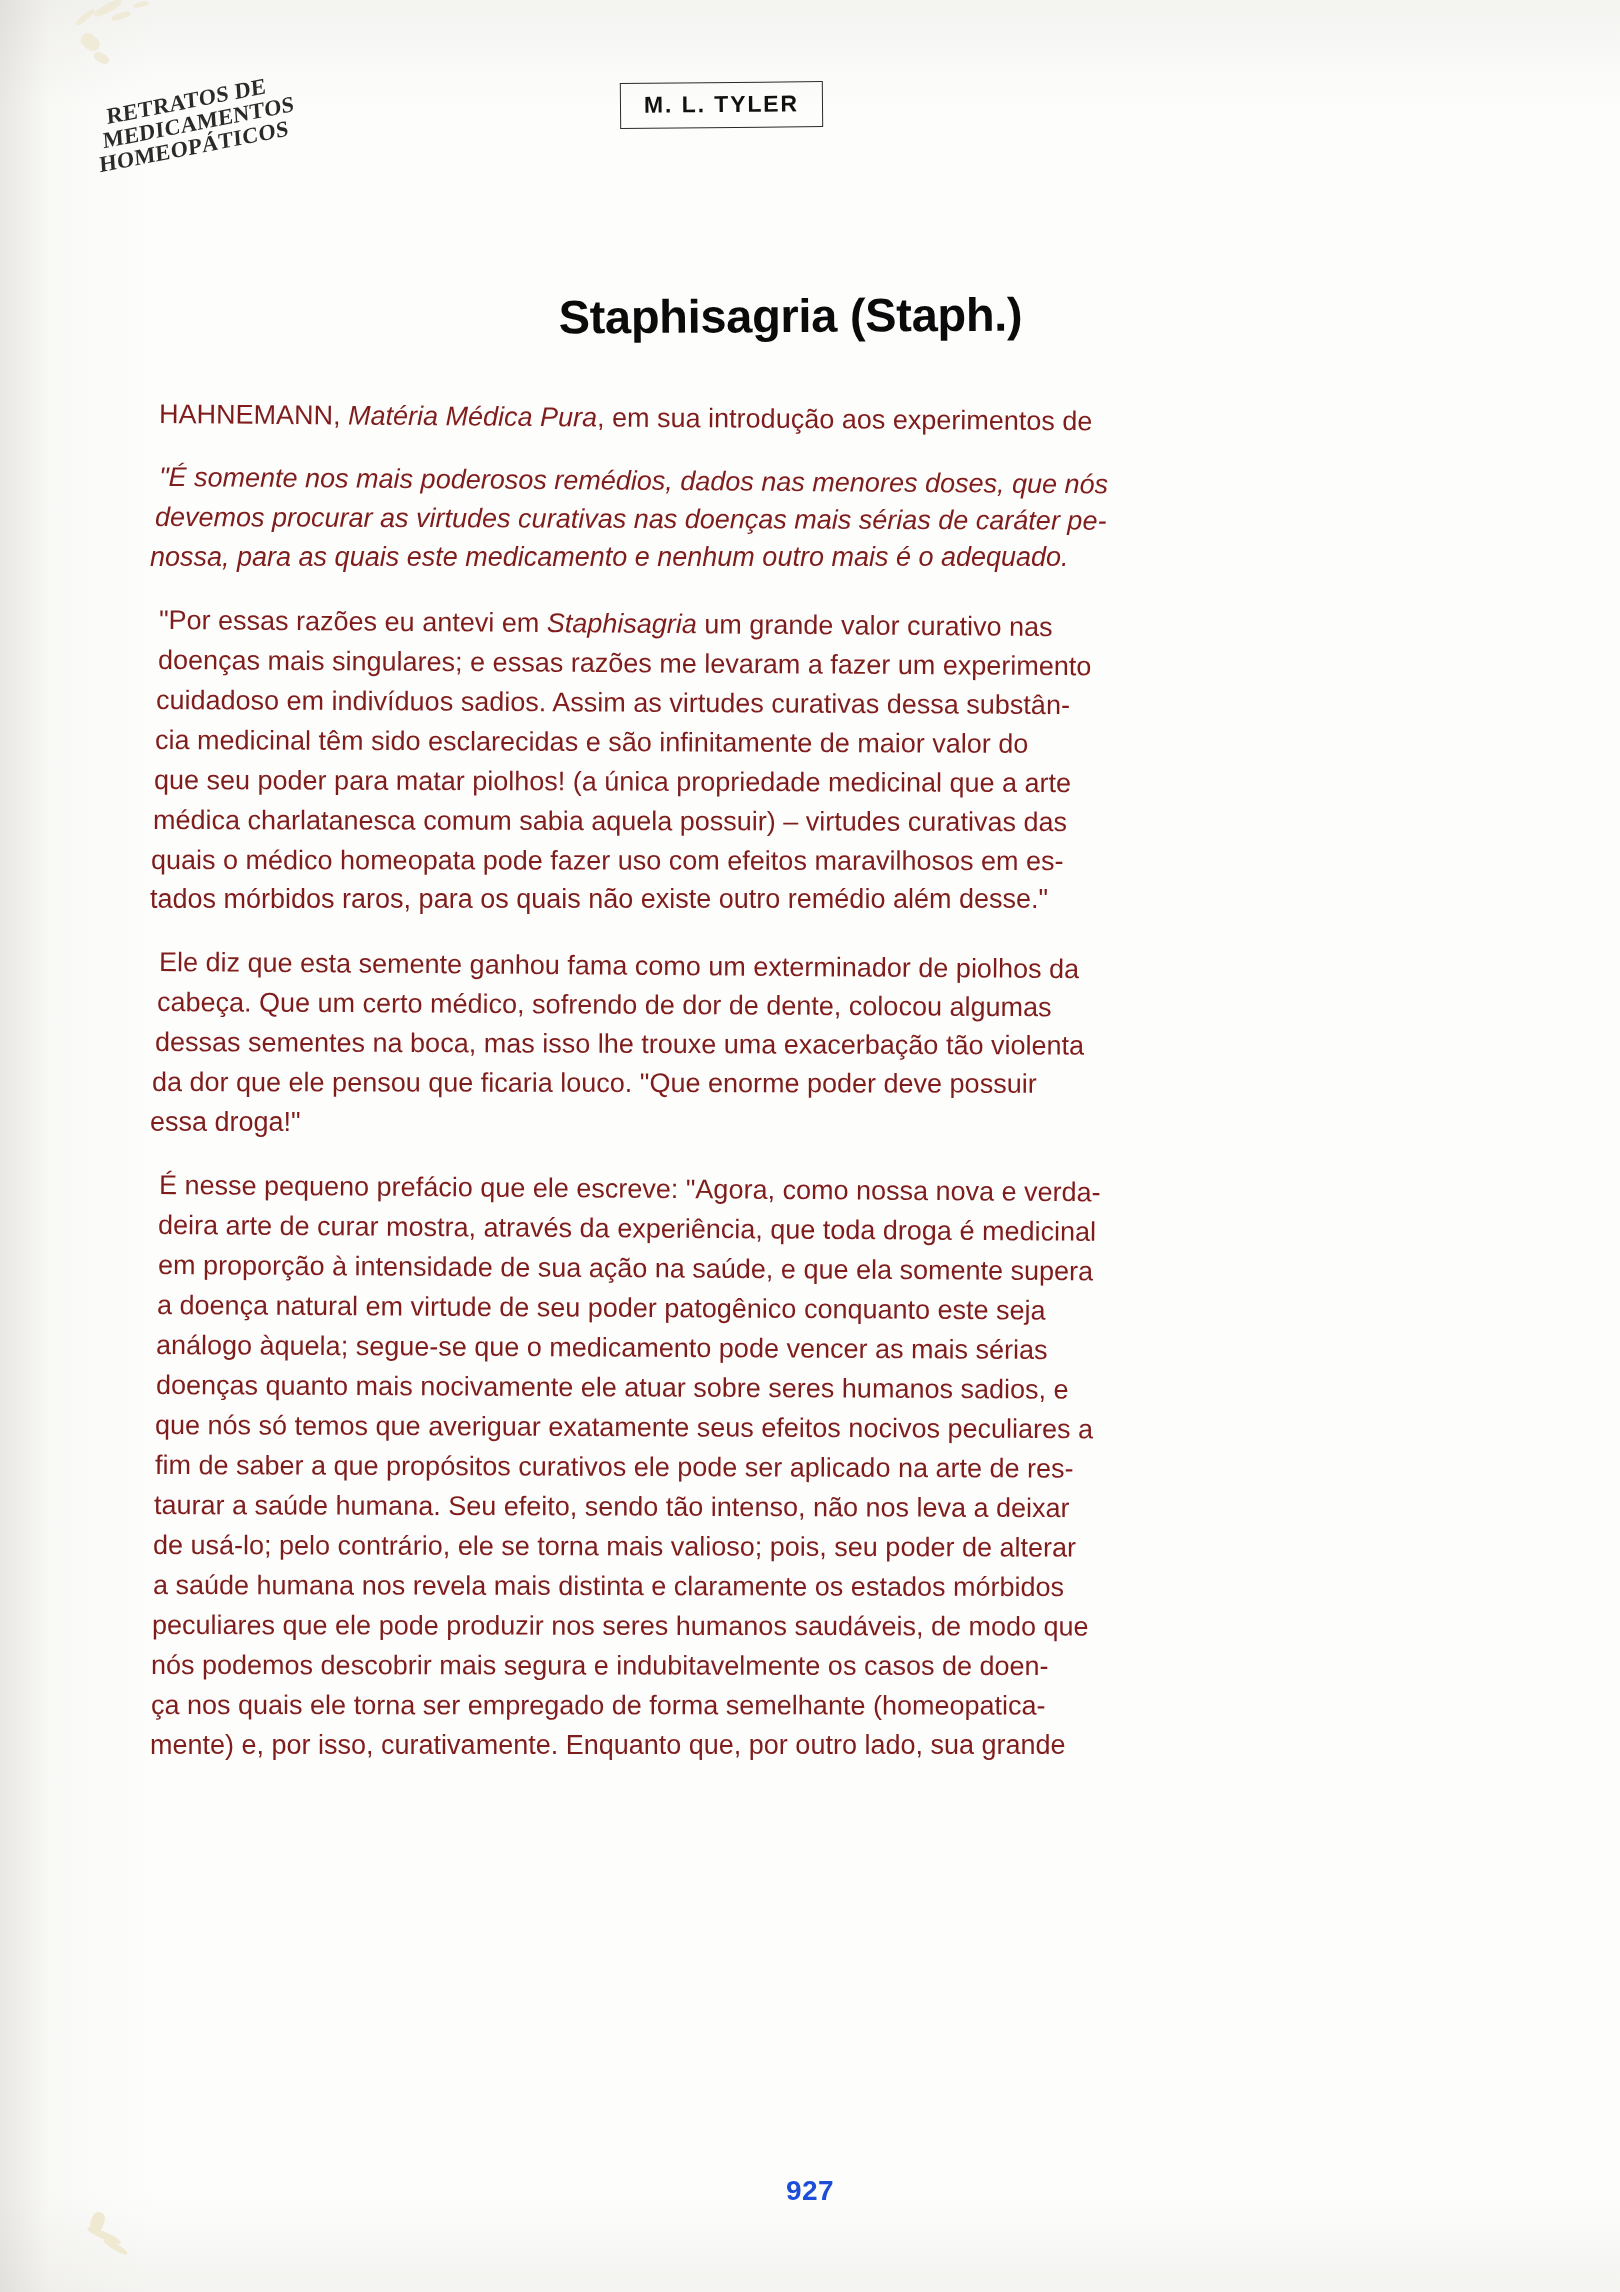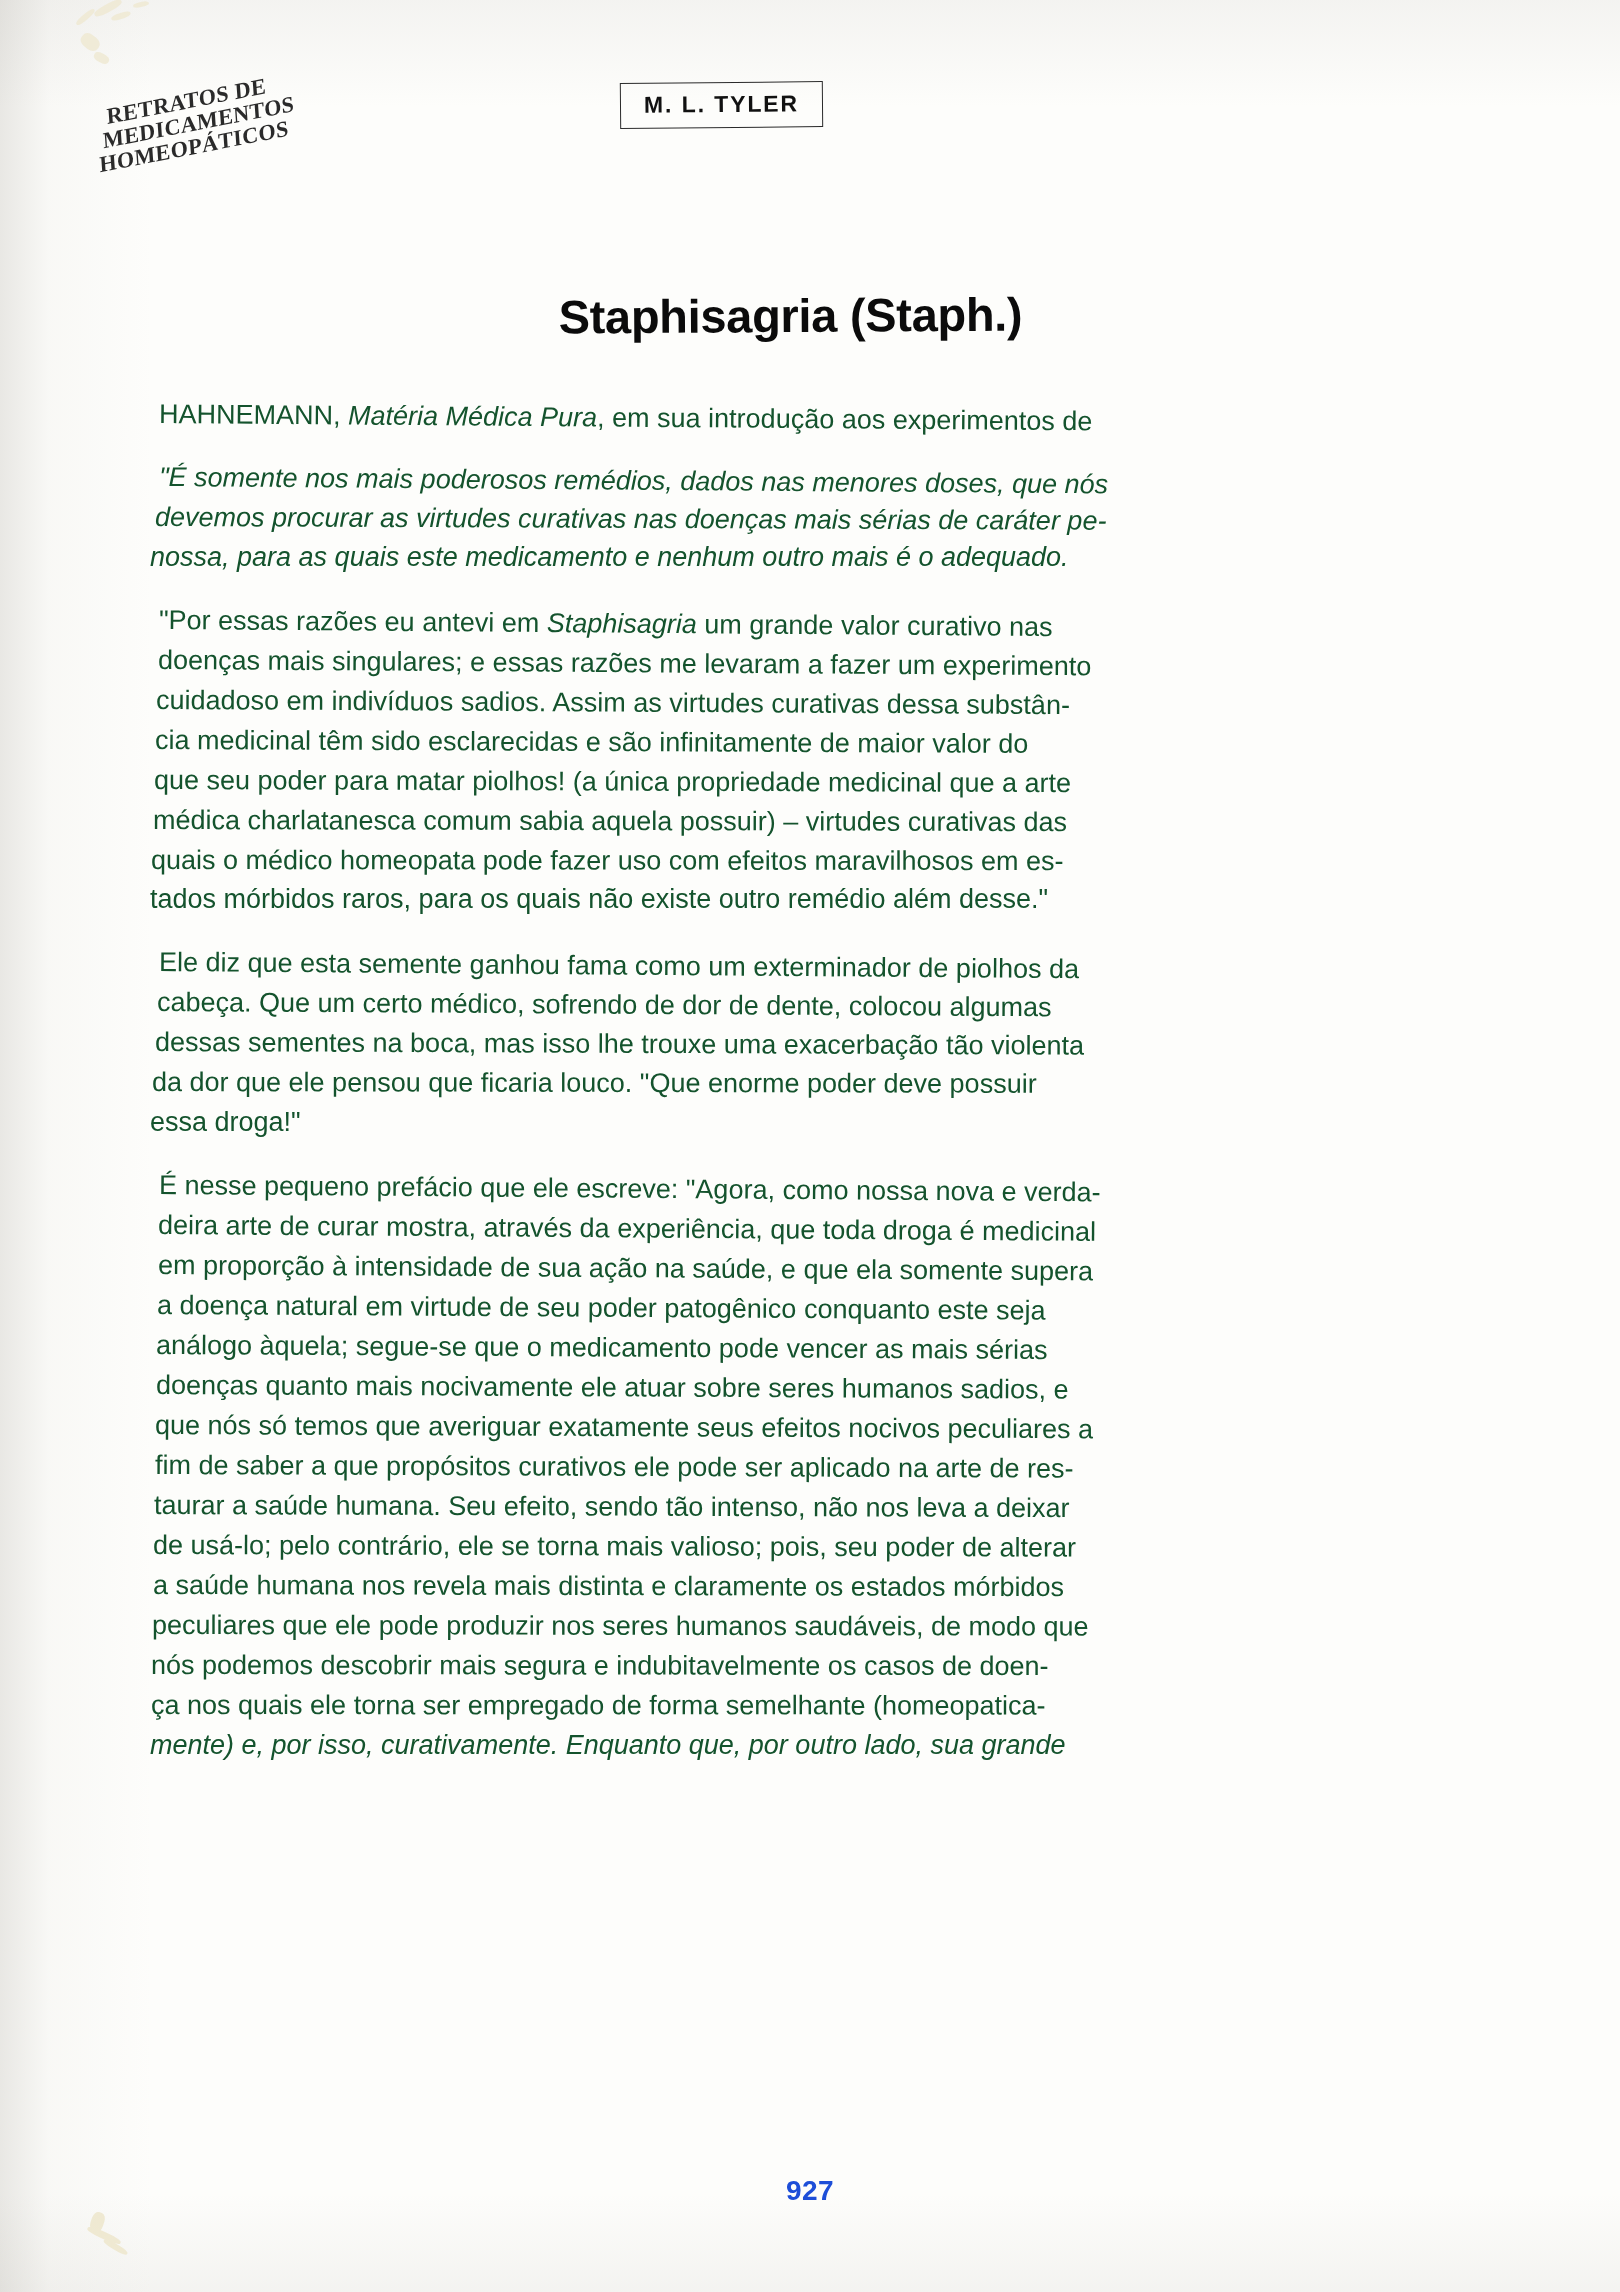--- a/index.html
+++ b/index.html
@@ -113,21 +113,21 @@
     margin: 0 0 52px 0;
     transform: rotate(-0.35deg);
   }
 
   
   .para {
     font-size: 27px;
     line-height: 1.48;
     text-align: justify;
     text-justify: inter-word;
-    color: #14532d;
+    color: #7f1d1d;
     margin: 0 0 23px 0;
     hyphens: manual;
   }
   .para:last-of-type { margin-bottom: 0; }
 
   .para .ln {
     display: block;
     white-space: nowrap;
     transform-origin: left center;
   }
@@ -228,21 +228,21 @@
           <span class="ln" style="margin-left: 6.4px; transform: rotate(0.321deg);">análogo àquela; segue-se que o medicamento pode vencer as mais sérias</span>
           <span class="ln" style="margin-left: 5.7px; transform: rotate(0.289deg);">doenças quanto mais nocivamente ele atuar sobre seres humanos sadios, e</span>
           <span class="ln" style="margin-left: 5.1px; transform: rotate(0.257deg);">que nós só temos que averiguar exatamente seus efeitos nocivos peculiares a</span>
           <span class="ln" style="margin-left: 4.5px; transform: rotate(0.225deg);">fim de saber a que propósitos curativos ele pode ser aplicado na arte de res-</span>
           <span class="ln" style="margin-left: 3.9px; transform: rotate(0.193deg);">taurar a saúde humana. Seu efeito, sendo tão intenso, não nos leva a deixar</span>
           <span class="ln" style="margin-left: 3.2px; transform: rotate(0.161deg);">de usá-lo; pelo contrário, ele se torna mais valioso; pois, seu poder de alterar</span>
           <span class="ln" style="margin-left: 2.6px; transform: rotate(0.129deg);">a saúde humana nos revela mais distinta e claramente os estados mórbidos</span>
           <span class="ln" style="margin-left: 1.9px; transform: rotate(0.096deg);">peculiares que ele pode produzir nos seres humanos saudáveis, de modo que</span>
           <span class="ln" style="margin-left: 1.3px; transform: rotate(0.064deg);">nós podemos descobrir mais segura e indubitavelmente os casos de doen-</span>
           <span class="ln" style="margin-left: 0.6px; transform: rotate(0.032deg);">ça nos quais ele torna ser empregado de forma semelhante (homeopatica-</span>
-          <span class="ln" style="margin-left: 0px; transform: rotate(0deg); font-style: italic;">mente) e, por isso, curativamente. Enquanto que, por outro lado, sua grande</span>
+          <span class="ln" style="margin-left: 0px; transform: rotate(0deg);">mente) e, por isso, curativamente. Enquanto que, por outro lado, sua grande</span>
         </p>
     </div>
 
   </div>
 
   <div class="page-number">927</div>
 
 </div>
 
 

